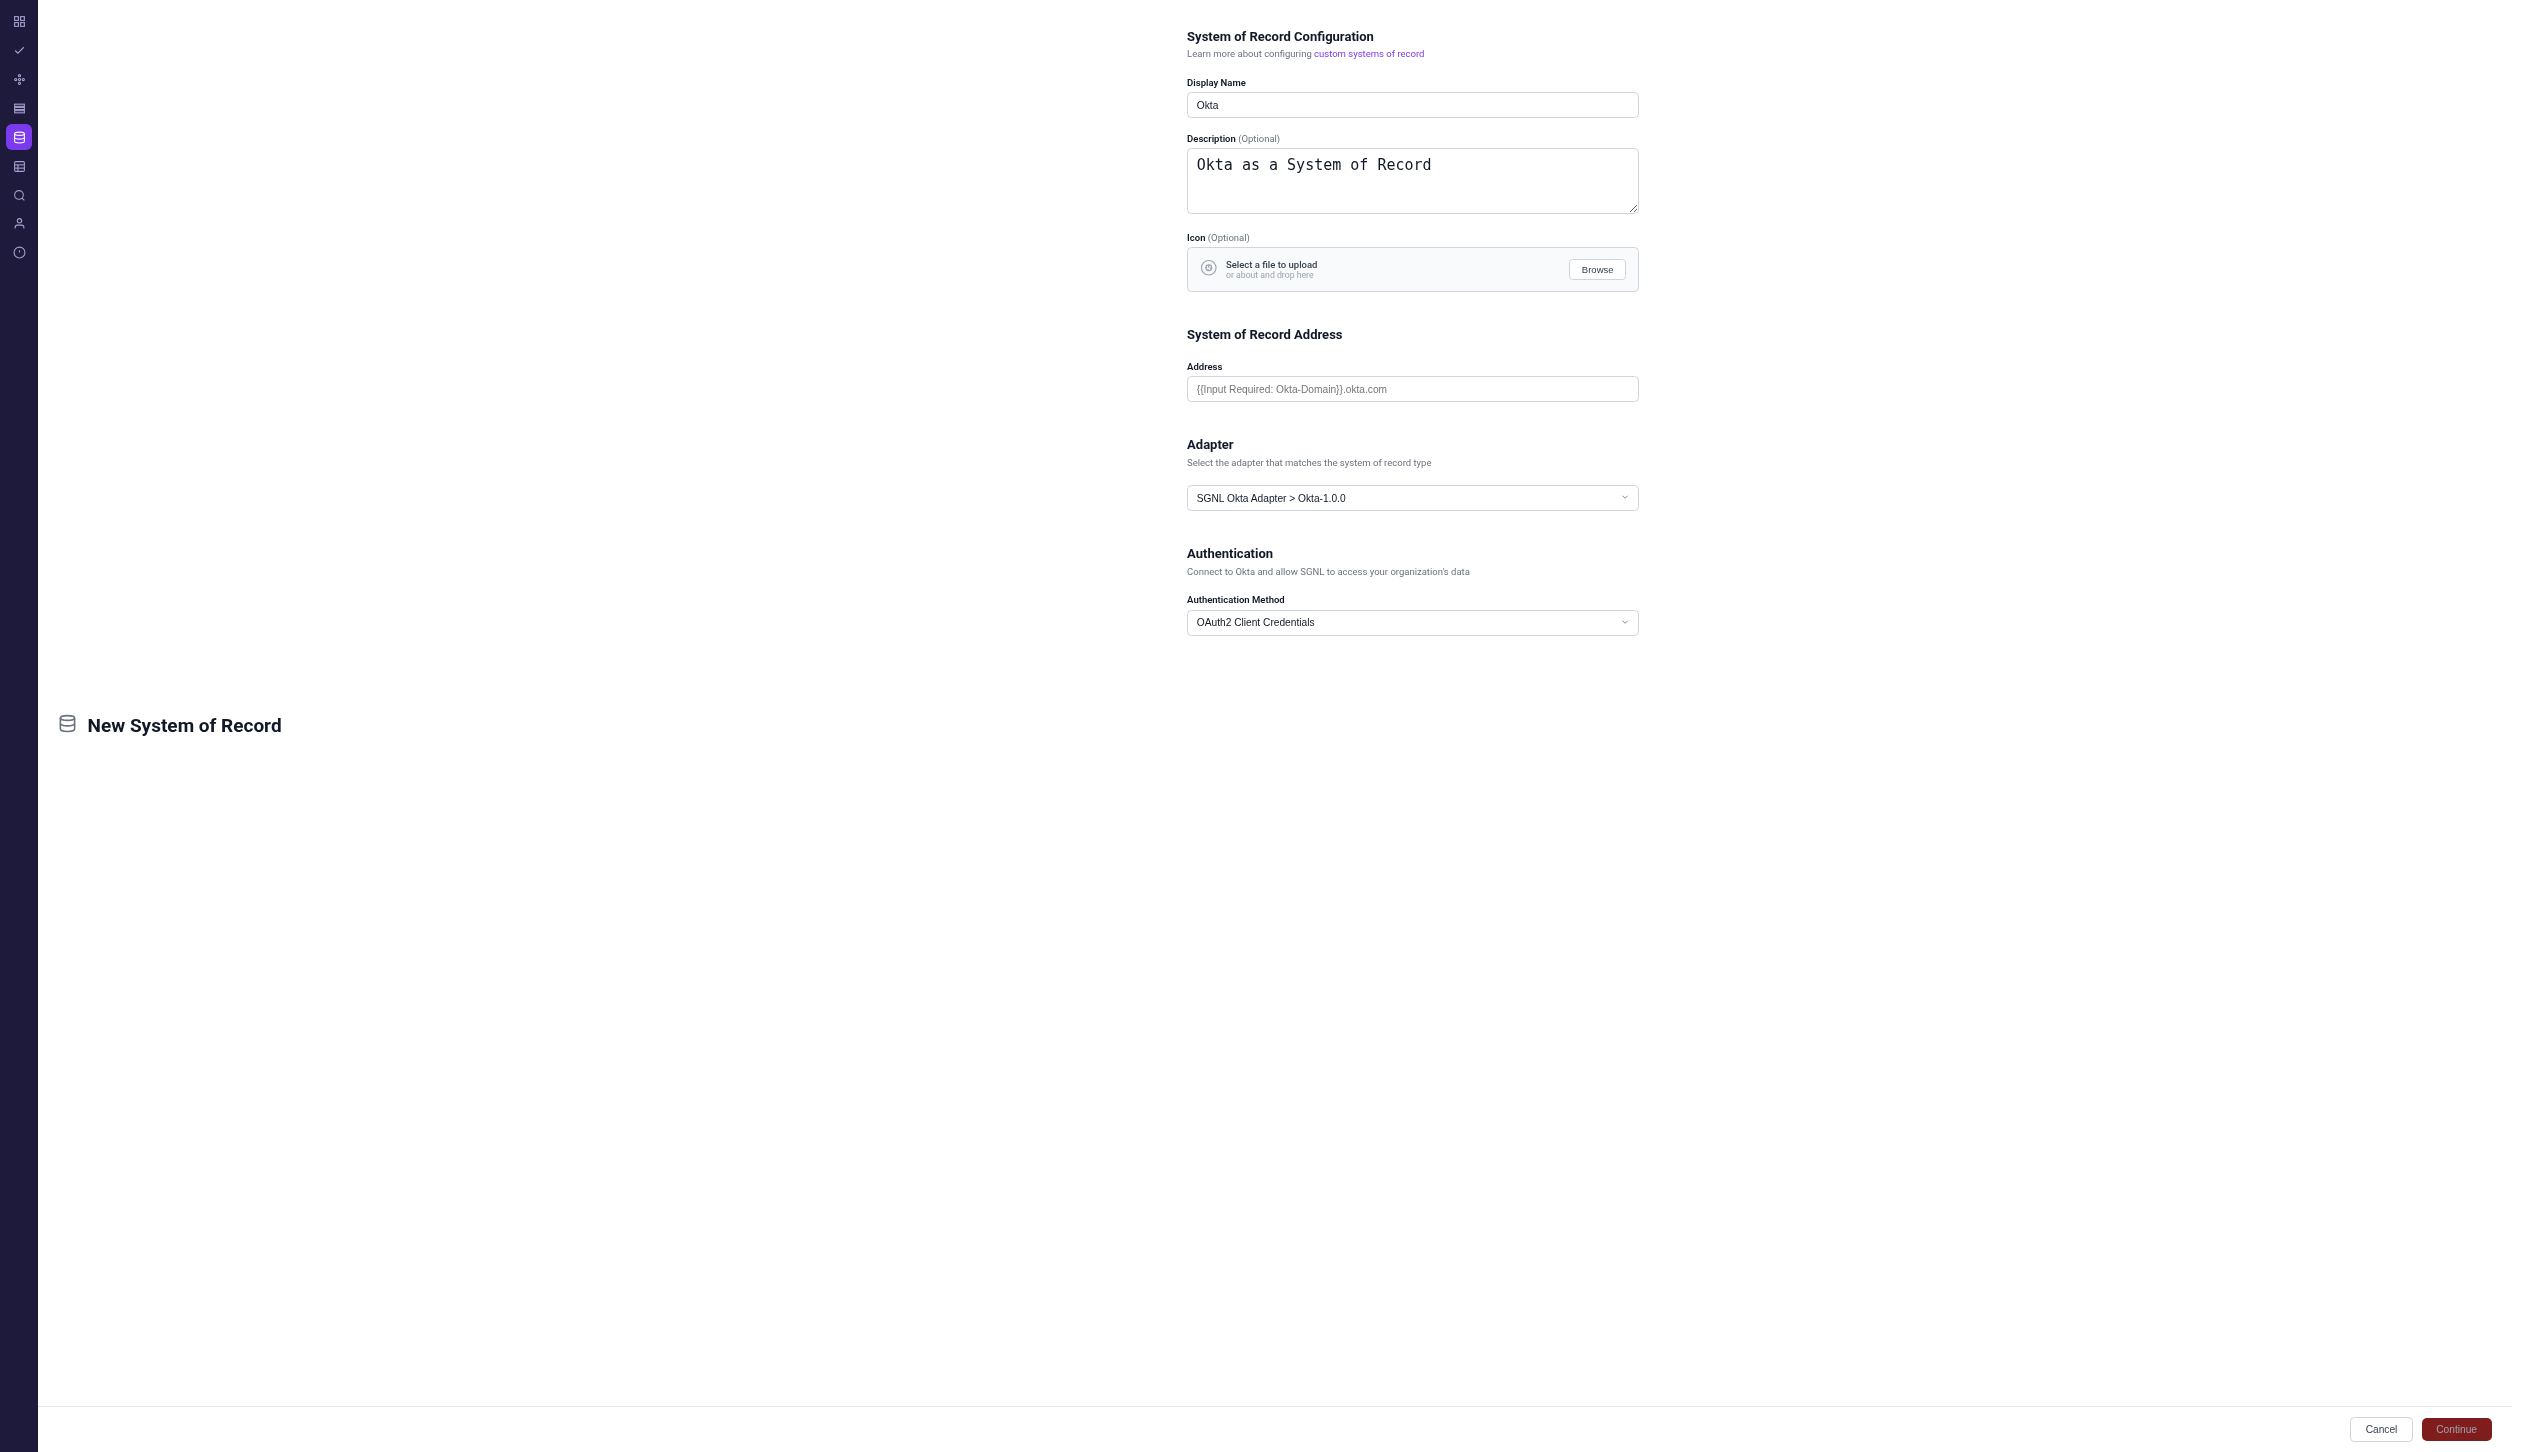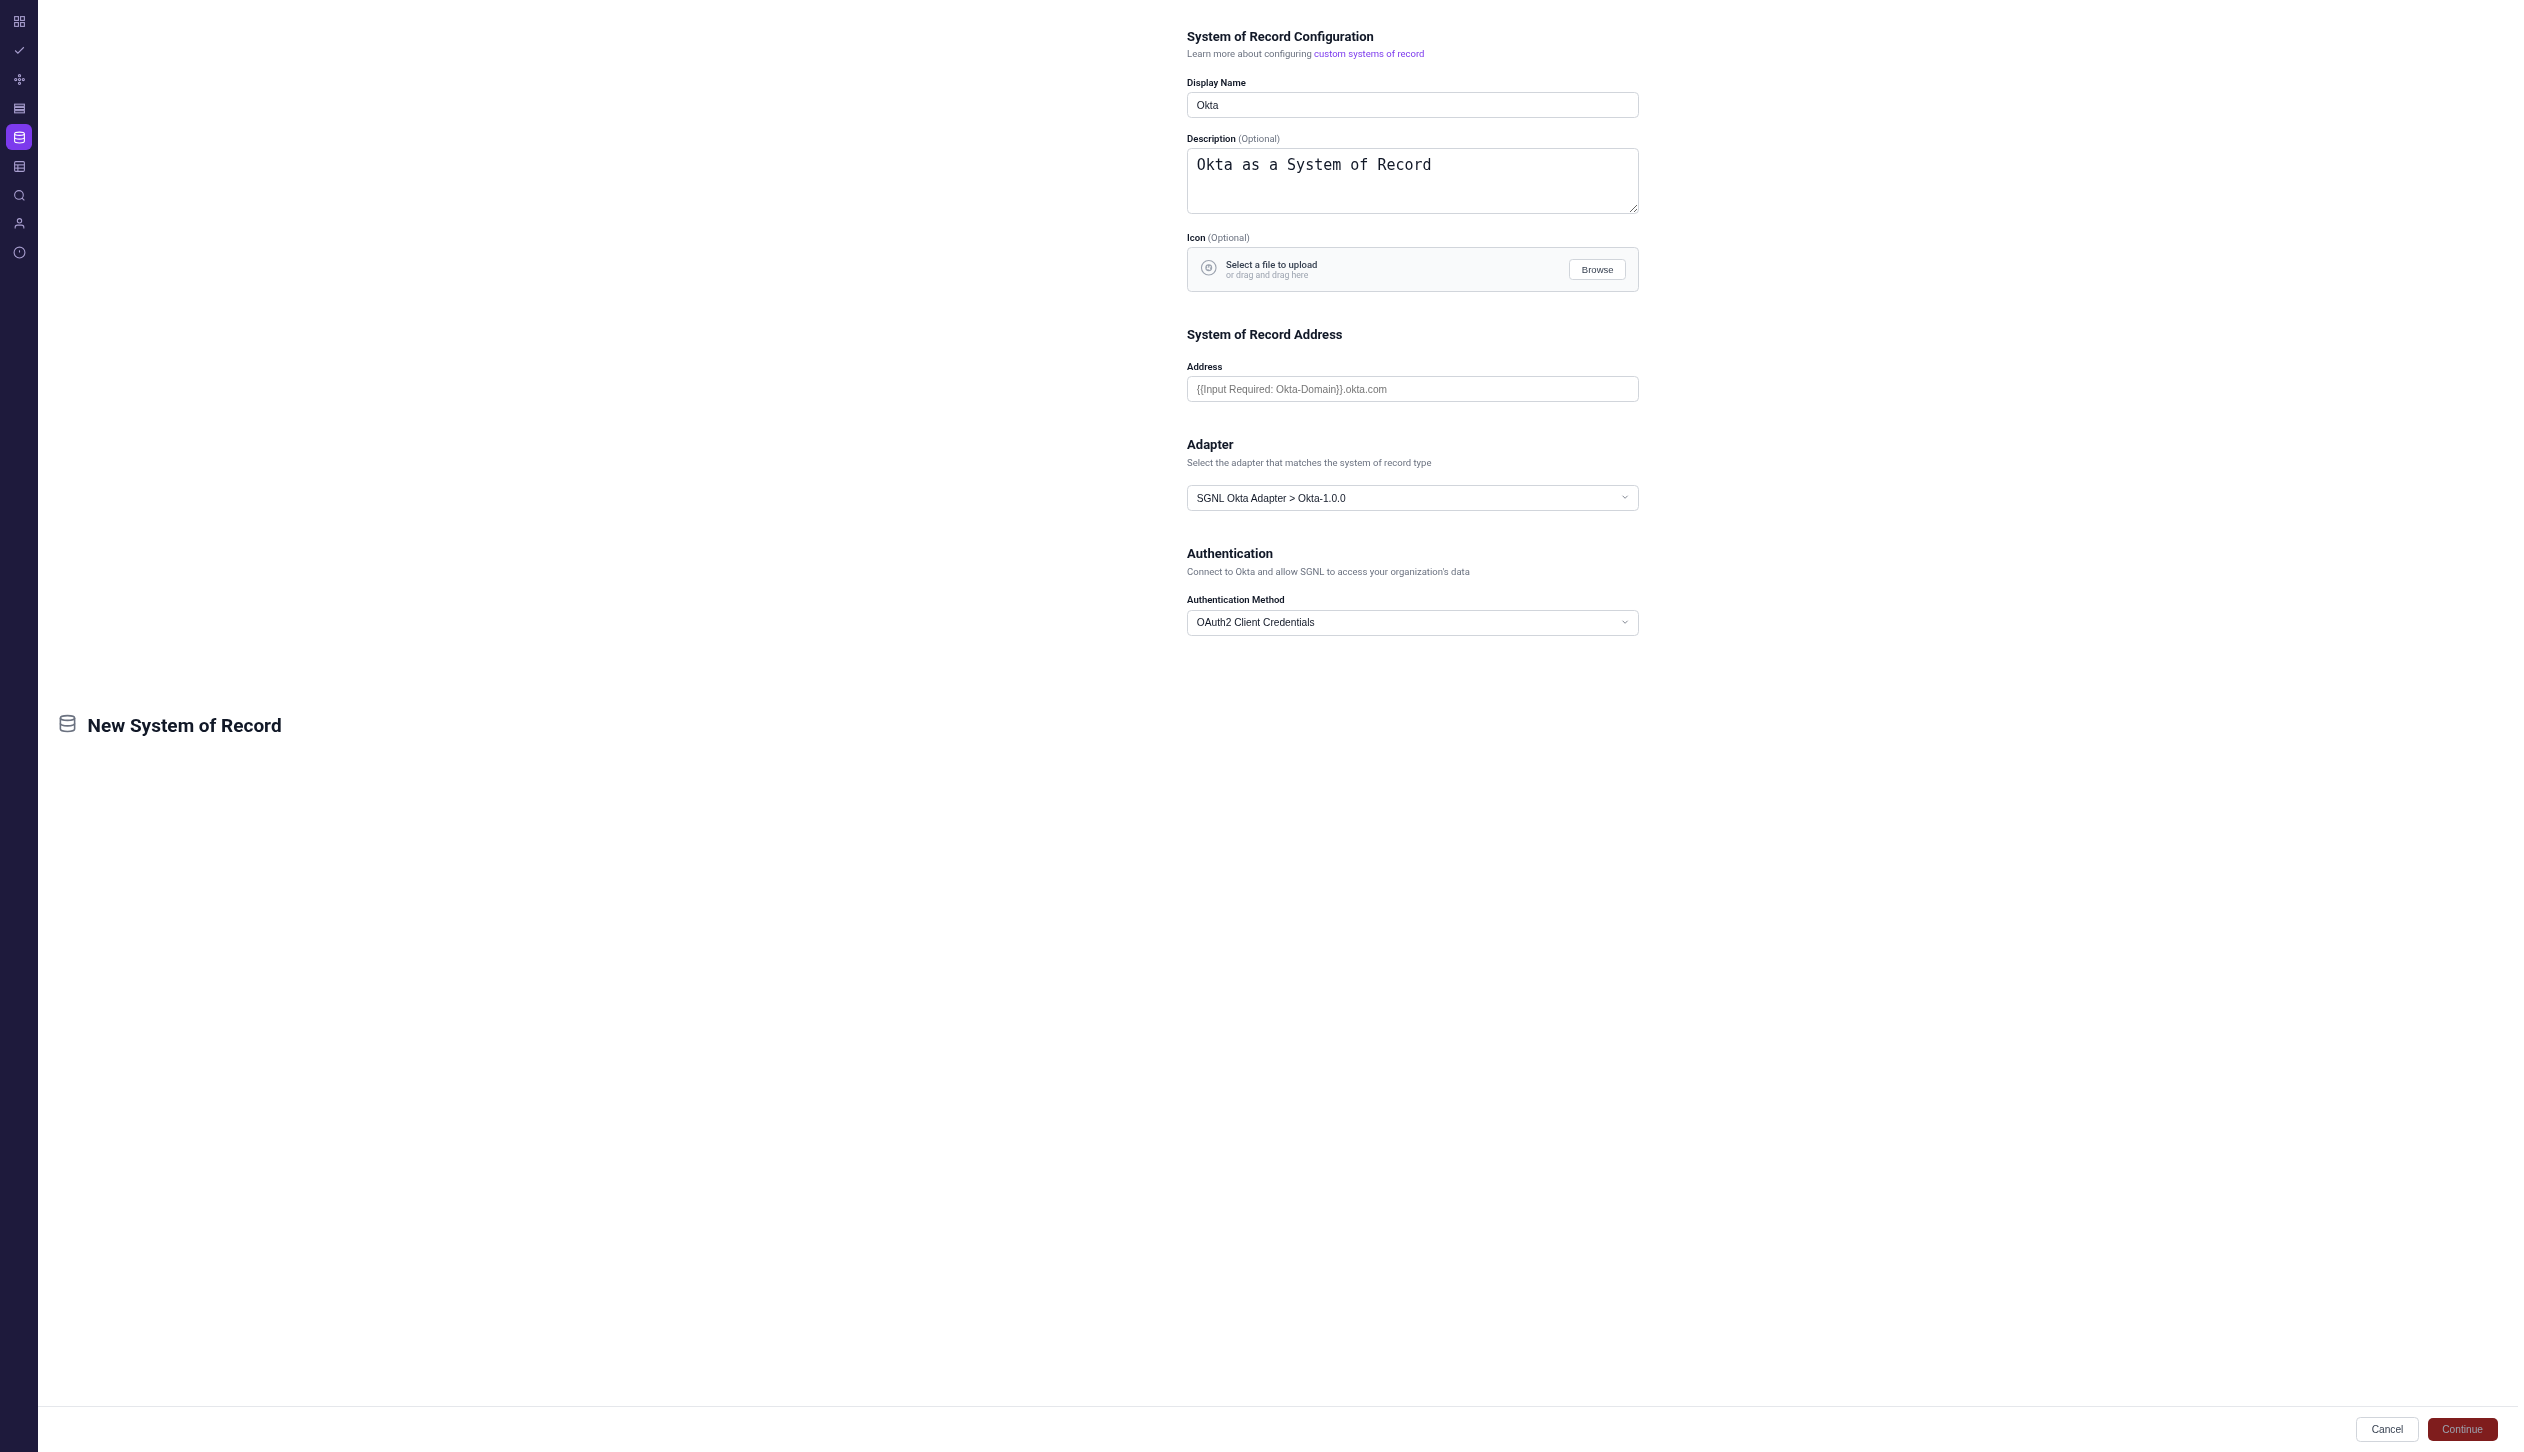--- a/index.html
+++ b/index.html
@@ -186,21 +186,21 @@
       transform: translateY(-50%);
       color: #6b7280;
       pointer-events: none;
       font-size: 10.2px;
     }
 
     
     .footer {
       position: fixed;
       bottom: 0;
-      right: 6px;
+      right: 12px;
       left: 38px;
       background: #fff;
       border-top: 0.7px solid #e5e7eb;
       display: flex;
       justify-content: flex-end;
       align-items: center;
       gap: 8.7px;
       padding: 10.2px 20.4px;
     }
     .btn-cancel {
@@ -335,21 +335,21 @@
             <span class="file-upload-icon">
               <svg width="17.5" height="17.5" viewBox="0 0 24 24" fill="none" stroke="#9ca3af" stroke-width="1.5">
                   <circle cx="12" cy="12" r="10"></circle>
                   <path d="M12 8v4M12 16h.01"></path>
                   <path d="M8 12a4 4 0 1 0 8 0 4 4 0 0 0-8 0"></path>
                   <circle cx="12" cy="12" r="3" stroke-dasharray="2 2"></circle>
                 </svg>
             </span>
             <div class="file-upload-text">
               <div class="main-text">Select a file to upload</div>
-              <div class="sub-text">or drag and drag here</div>
+              <div class="sub-text">or about and drop here</div>
             </div>
             <button class="browse-btn">Browse</button>
           </div>
         </div>
       </div>
 
       <div class="section">
         <div class="section-title">System of Record Address</div>
         <div style="height:14.6px;"></div>
         <div class="field-group">

